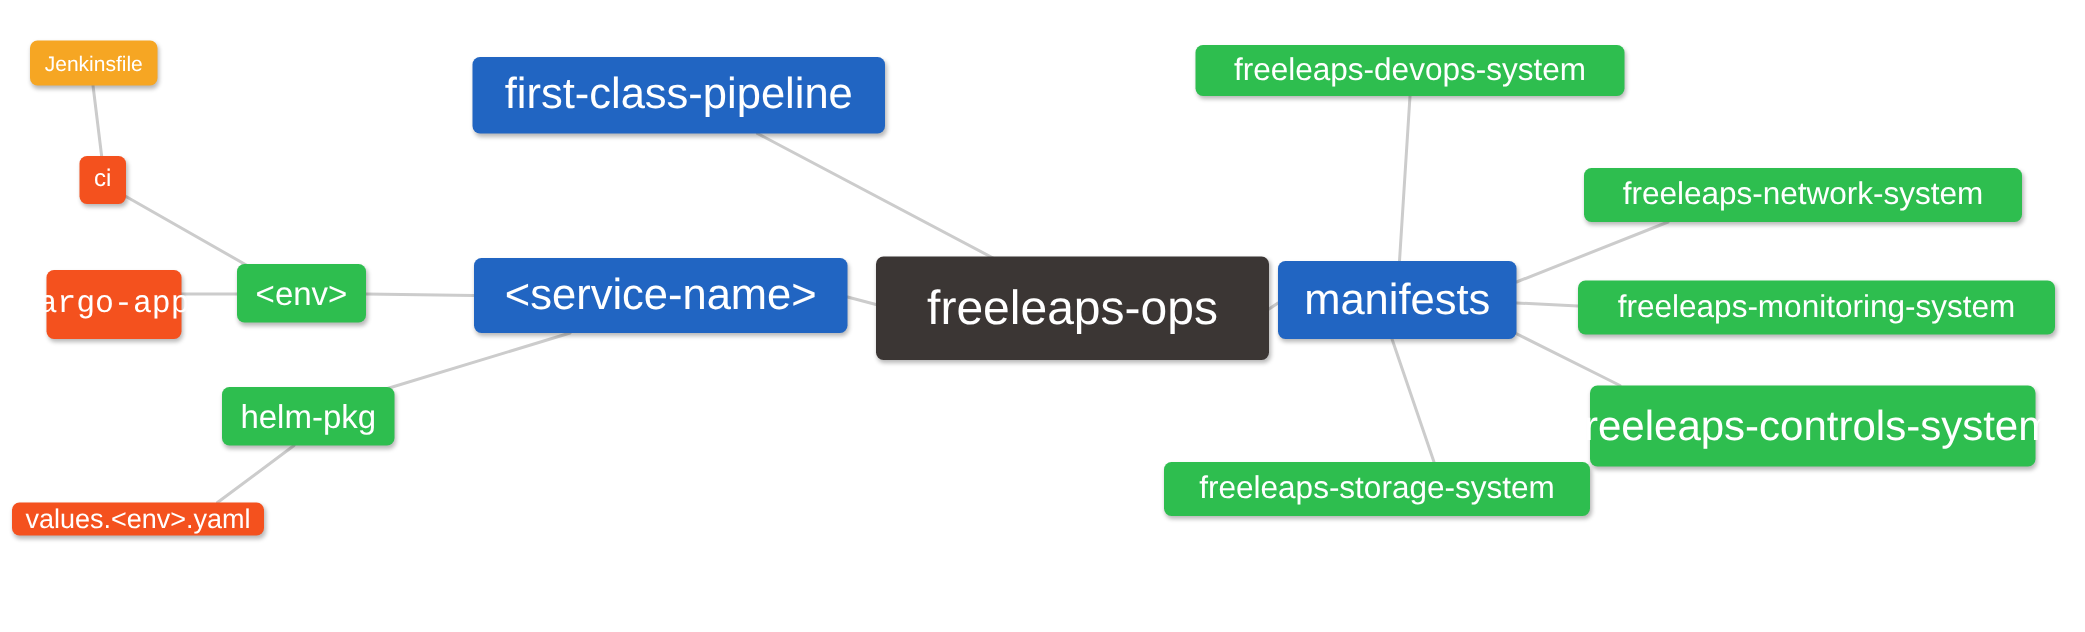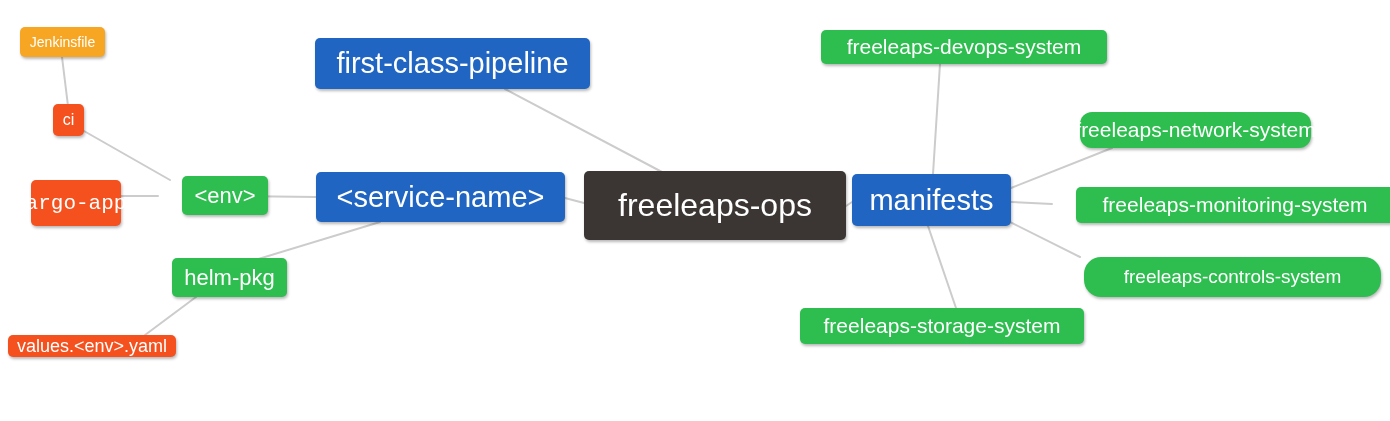--- a/index.html
+++ b/index.html
@@ -28,39 +28,39 @@
     justify-content: center;
     color: #ffffff;
     border-radius: 5px;
     box-shadow: 1px 2px 3px rgba(0,0,0,0.28);
     white-space: nowrap;
     cursor: pointer;
     user-select: none;
   }
   .root   { background: #3b3634; }
   .blue   { background: #2165c2; }
-  .green  { background: #2ebe4f; margin-left: 24px; }
+  .green  { background: #2ebe4f; }
   .red    { background: #f4511e; }
   .amber  { background: #f6a623; }
 
   
   .n-jenkinsfile        { left: 20px;   top: 27px;  width: 85px;  height: 30px; font-size: 14px; }
   .n-ci                 { left: 53px;   top: 104px; width: 31px;  height: 32px; font-size: 16px; }
   .n-argo-app           { left: 31px;   top: 180px; width: 90px;  height: 46px; font-size: 21px; font-family: Liberation Mono, monospace; }
   .n-env                { left: 158px;  top: 176px; width: 86px;  height: 39px; font-size: 22px; }
   .n-helm-pkg           { left: 148px;  top: 258px; width: 115px; height: 39px; font-size: 22px; }
   .n-values-env-yaml    { left: 8px;    top: 335px; width: 168px; height: 22px; font-size: 18px; }
   .n-first-class-pipeline { left: 315px; top: 38px; width: 275px; height: 51px; font-size: 29px; }
   .n-service-name       { left: 316px;  top: 172px; width: 249px; height: 50px; font-size: 29px; }
   .n-freeleaps-ops      { left: 584px;  top: 171px; width: 262px; height: 69px; font-size: 32px; }
   .n-manifests          { left: 852px;  top: 174px; width: 159px; height: 52px; font-size: 29px; }
   .n-devops-system      { left: 797px;  top: 30px;  width: 286px; height: 34px; font-size: 21px; }
-  .n-network-system     { left: 1056px; top: 112px; width: 231px; height: 36px; font-size: 21px; border-radius: 12px; }
+  .n-network-system     { left: 1056px; top: 112px; width: 292px; height: 36px; font-size: 21px; }
   .n-monitoring-system  { left: 1052px; top: 187px; width: 318px; height: 36px; font-size: 21px; }
-  .n-controls-system    { left: 1060px; top: 257px; width: 297px; height: 40px; font-size: 19px; border-radius: 17px; }
+  .n-controls-system    { left: 1060px; top: 257px; width: 297px; height: 54px; font-size: 28px; }
   .n-storage-system     { left: 776px;  top: 308px; width: 284px; height: 36px; font-size: 21px; text-align: center; }
 </style>
 </head>
 <body>
 
 <div class="canvas">
 
   <svg class="edges" viewBox="0 0 1390 421">
     <line x1="62" y1="57" x2="68" y2="106"></line>
     <line x1="84" y1="131" x2="170" y2="180"></line>

